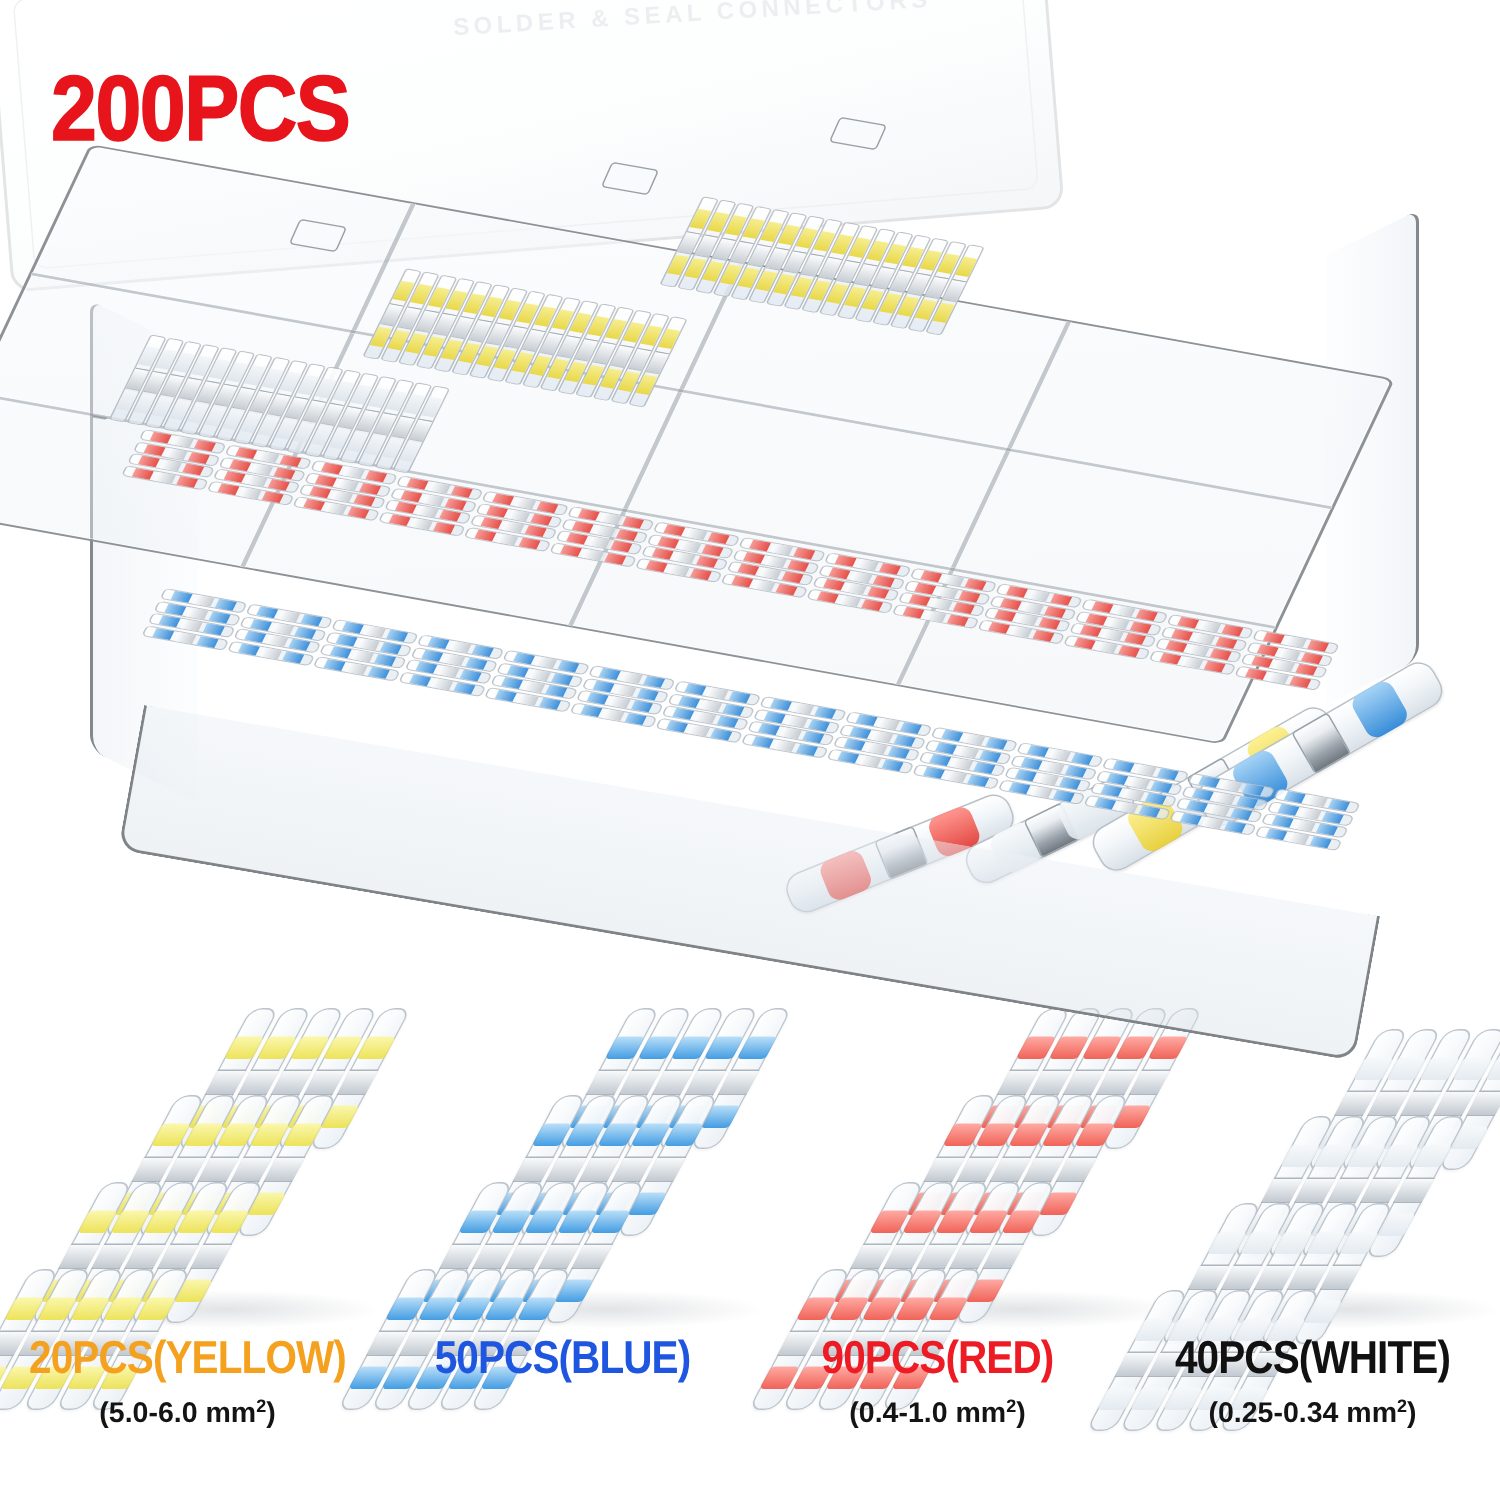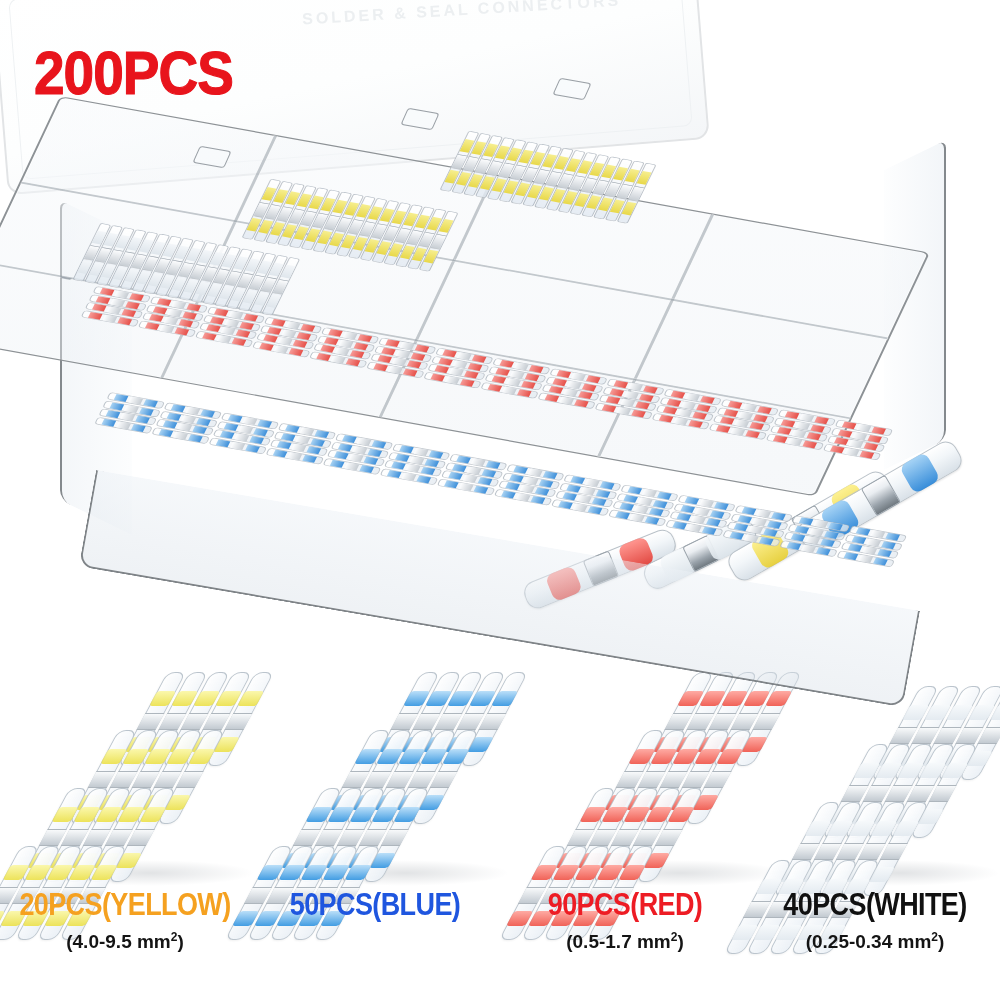--- a/index.html
+++ b/index.html
@@ -1560,28 +1560,28 @@
           <div class="bband bb1"></div>
           <div class="bring"></div>
           <div class="bband bb2"></div>
         </div>
     </div>
   </div>
 
   <div id="labels">
     <div class="label-cell">
       <div class="label-title" id="lt0" style="color: rgb(245, 161, 32);">20PCS(YELLOW)</div>
-      <div class="label-sub"><span>(4.0-9.5 mm</span><sup>2</sup><span>)</span></div>
+      <div class="label-sub"><span>(5.0-6.0 mm</span><sup>2</sup><span>)</span></div>
     </div>
     <div class="label-cell">
       <div class="label-title" id="lt1" style="color: rgb(31, 86, 223);">50PCS(BLUE)</div>
     </div>
     <div class="label-cell">
       <div class="label-title" id="lt2" style="color: rgb(237, 28, 36);">90PCS(RED)</div>
-      <div class="label-sub"><span>(0.5-1.7 mm</span><sup>2</sup><span>)</span></div>
+      <div class="label-sub"><span>(0.4-1.0 mm</span><sup>2</sup><span>)</span></div>
     </div>
     <div class="label-cell">
       <div class="label-title" id="lt3" style="color: rgb(17, 17, 17);">40PCS(WHITE)</div>
       <div class="label-sub"><span>(0.25-0.34 mm</span><sup>2</sup><span>)</span></div>
     </div>
   </div>
 
 </div>
 
 </body></html>

